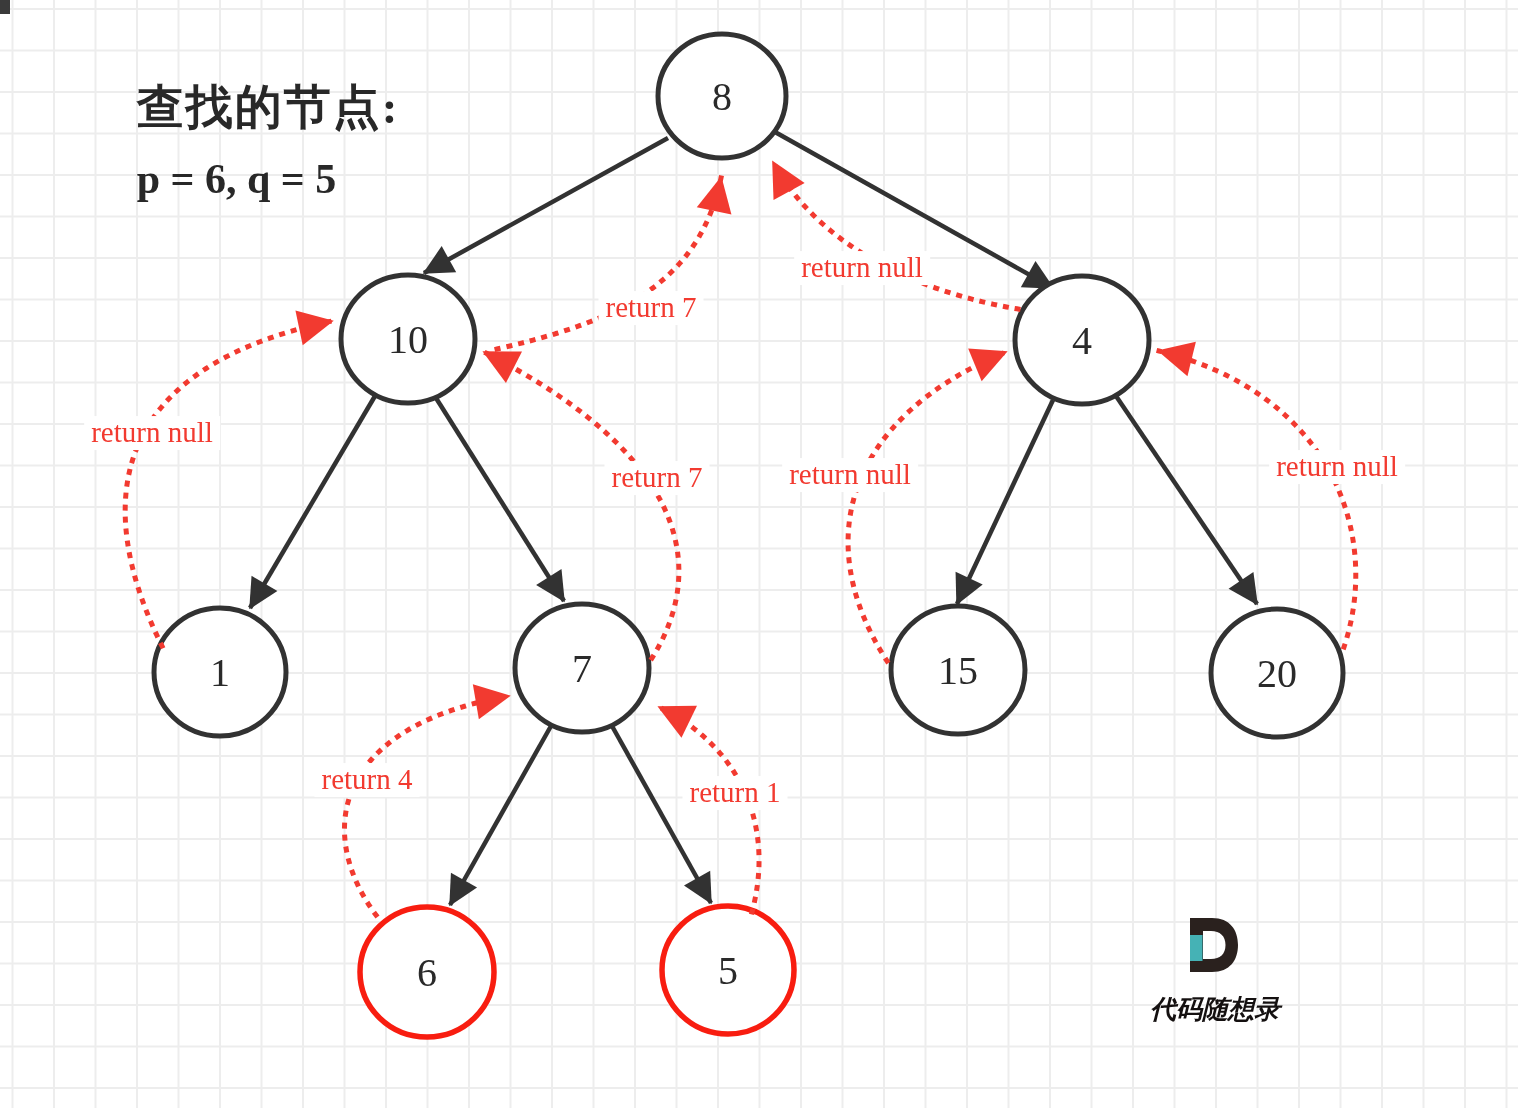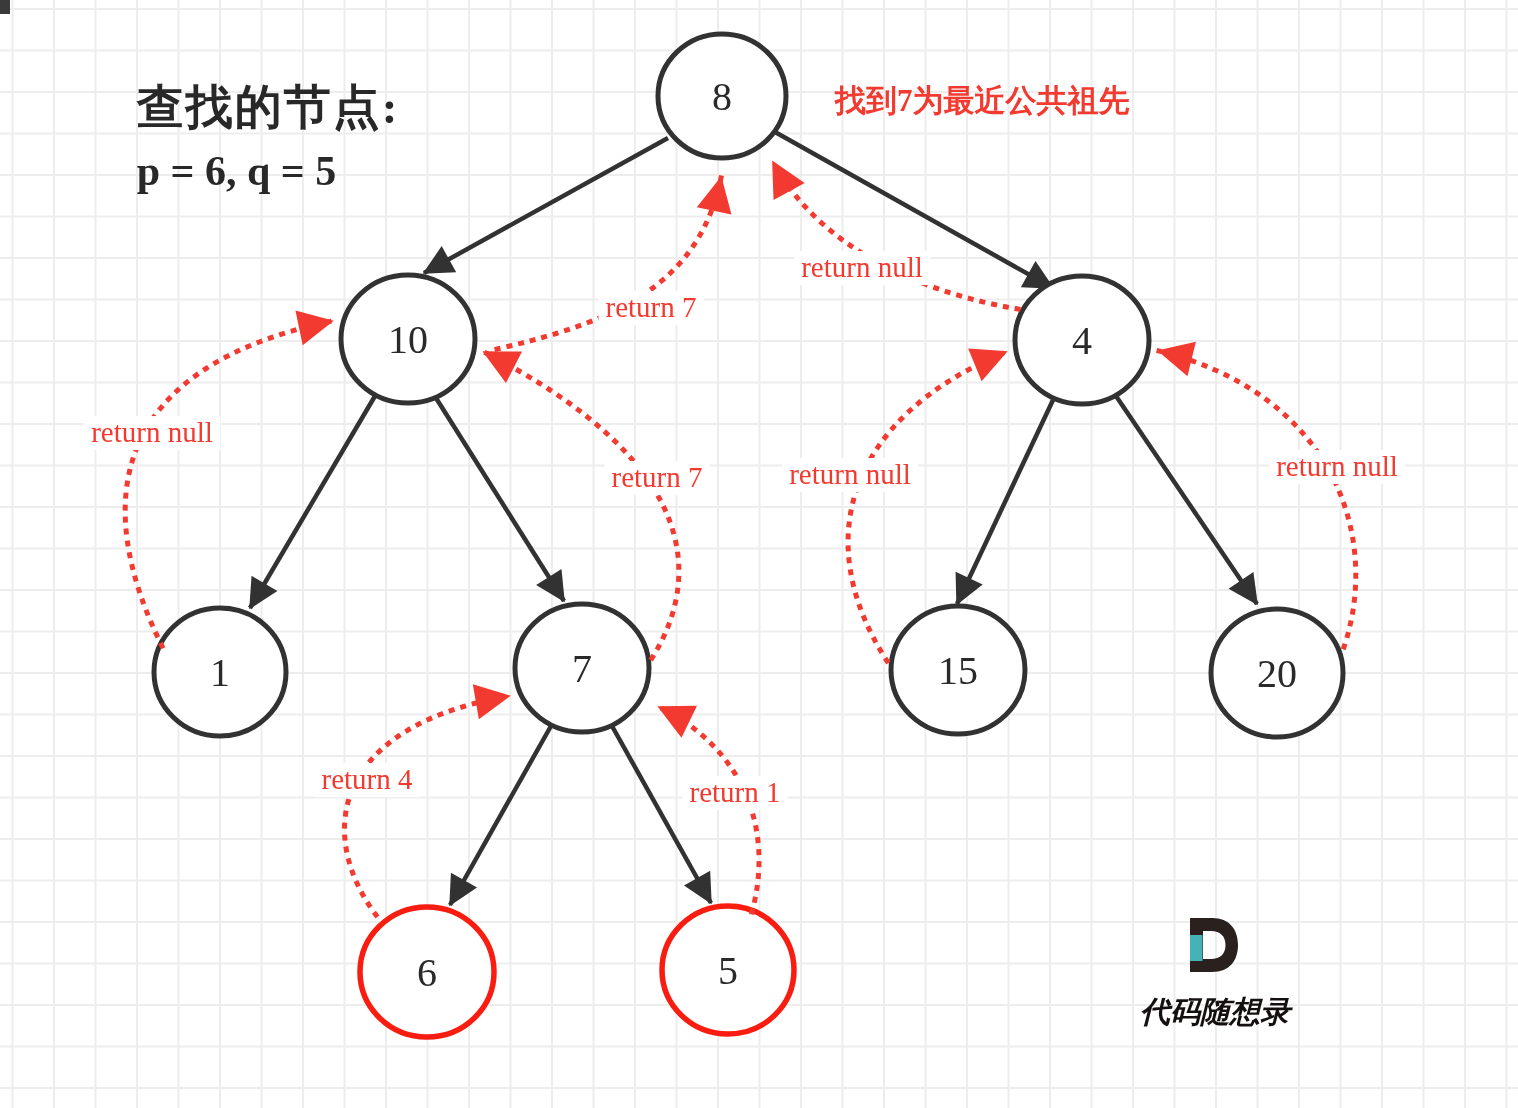--- a/index.html
+++ b/index.html
@@ -41,21 +41,21 @@
     white-space: nowrap;
   }
   .title-line1 {
     font-size: 47px;
     font-weight: bold;
     letter-spacing: 2px;
   }
   .title-line2 {
     font-size: 42px;
     font-weight: bold;
-    margin-top: 8px;
+    margin-top: 16px;
   }
   .annotation {
     position: absolute;
     left: 835px; top: 80px;
     font-size: 31px;
     font-weight: bold;
     white-space: nowrap;
   }
   .return-label {
     position: absolute;
@@ -77,40 +77,39 @@
     width: 180px; height: 100px;
   }
   #logo-d-svg {
     position: absolute;
     left: 62px; top: 2px;
   }
   #logo-text {
     position: absolute;
     left: 87px; top: 76px;
     transform: translateX(-50%);
-    font-size: 30px;
+    font-size: 26px;
     font-weight: bold;
     font-style: italic;
     color: #141010;
     white-space: nowrap;
   }
 </style>
 </head>
 <body>
 
 <div id="canvas">
 
   <div id="corner-mark"></div>
 
   <div class="title-block">
     <div class="title-line1">查找的节点:</div>
     <div class="title-line2">p = 6, q = 5</div>
   </div>
 
-  <div class="annotation" style="color: rgb(242, 58, 48);">找到7为最近公共祖先</div>
 
   <svg id="diagram-svg" viewBox="0 0 1518 1108" xmlns="http://www.w3.org/2000/svg">
     <defs>
       <marker id="arrow-black" viewBox="0 0 12 12" refX="10.5" refY="6" markerWidth="8" markerHeight="8" orient="auto-start-reverse">
         <path d="M1,1 L11,6 L1,11 Z" class="mk-black" fill="#323232"></path>
       </marker>
       <marker id="arrow-red" viewBox="0 0 12 12" refX="10.5" refY="6" markerWidth="8.5" markerHeight="8.5" orient="auto-start-reverse">
         <path d="M1,1 L11,6 L1,11 Z" class="mk-red" fill="#f23a30"></path>
       </marker>
     </defs>

